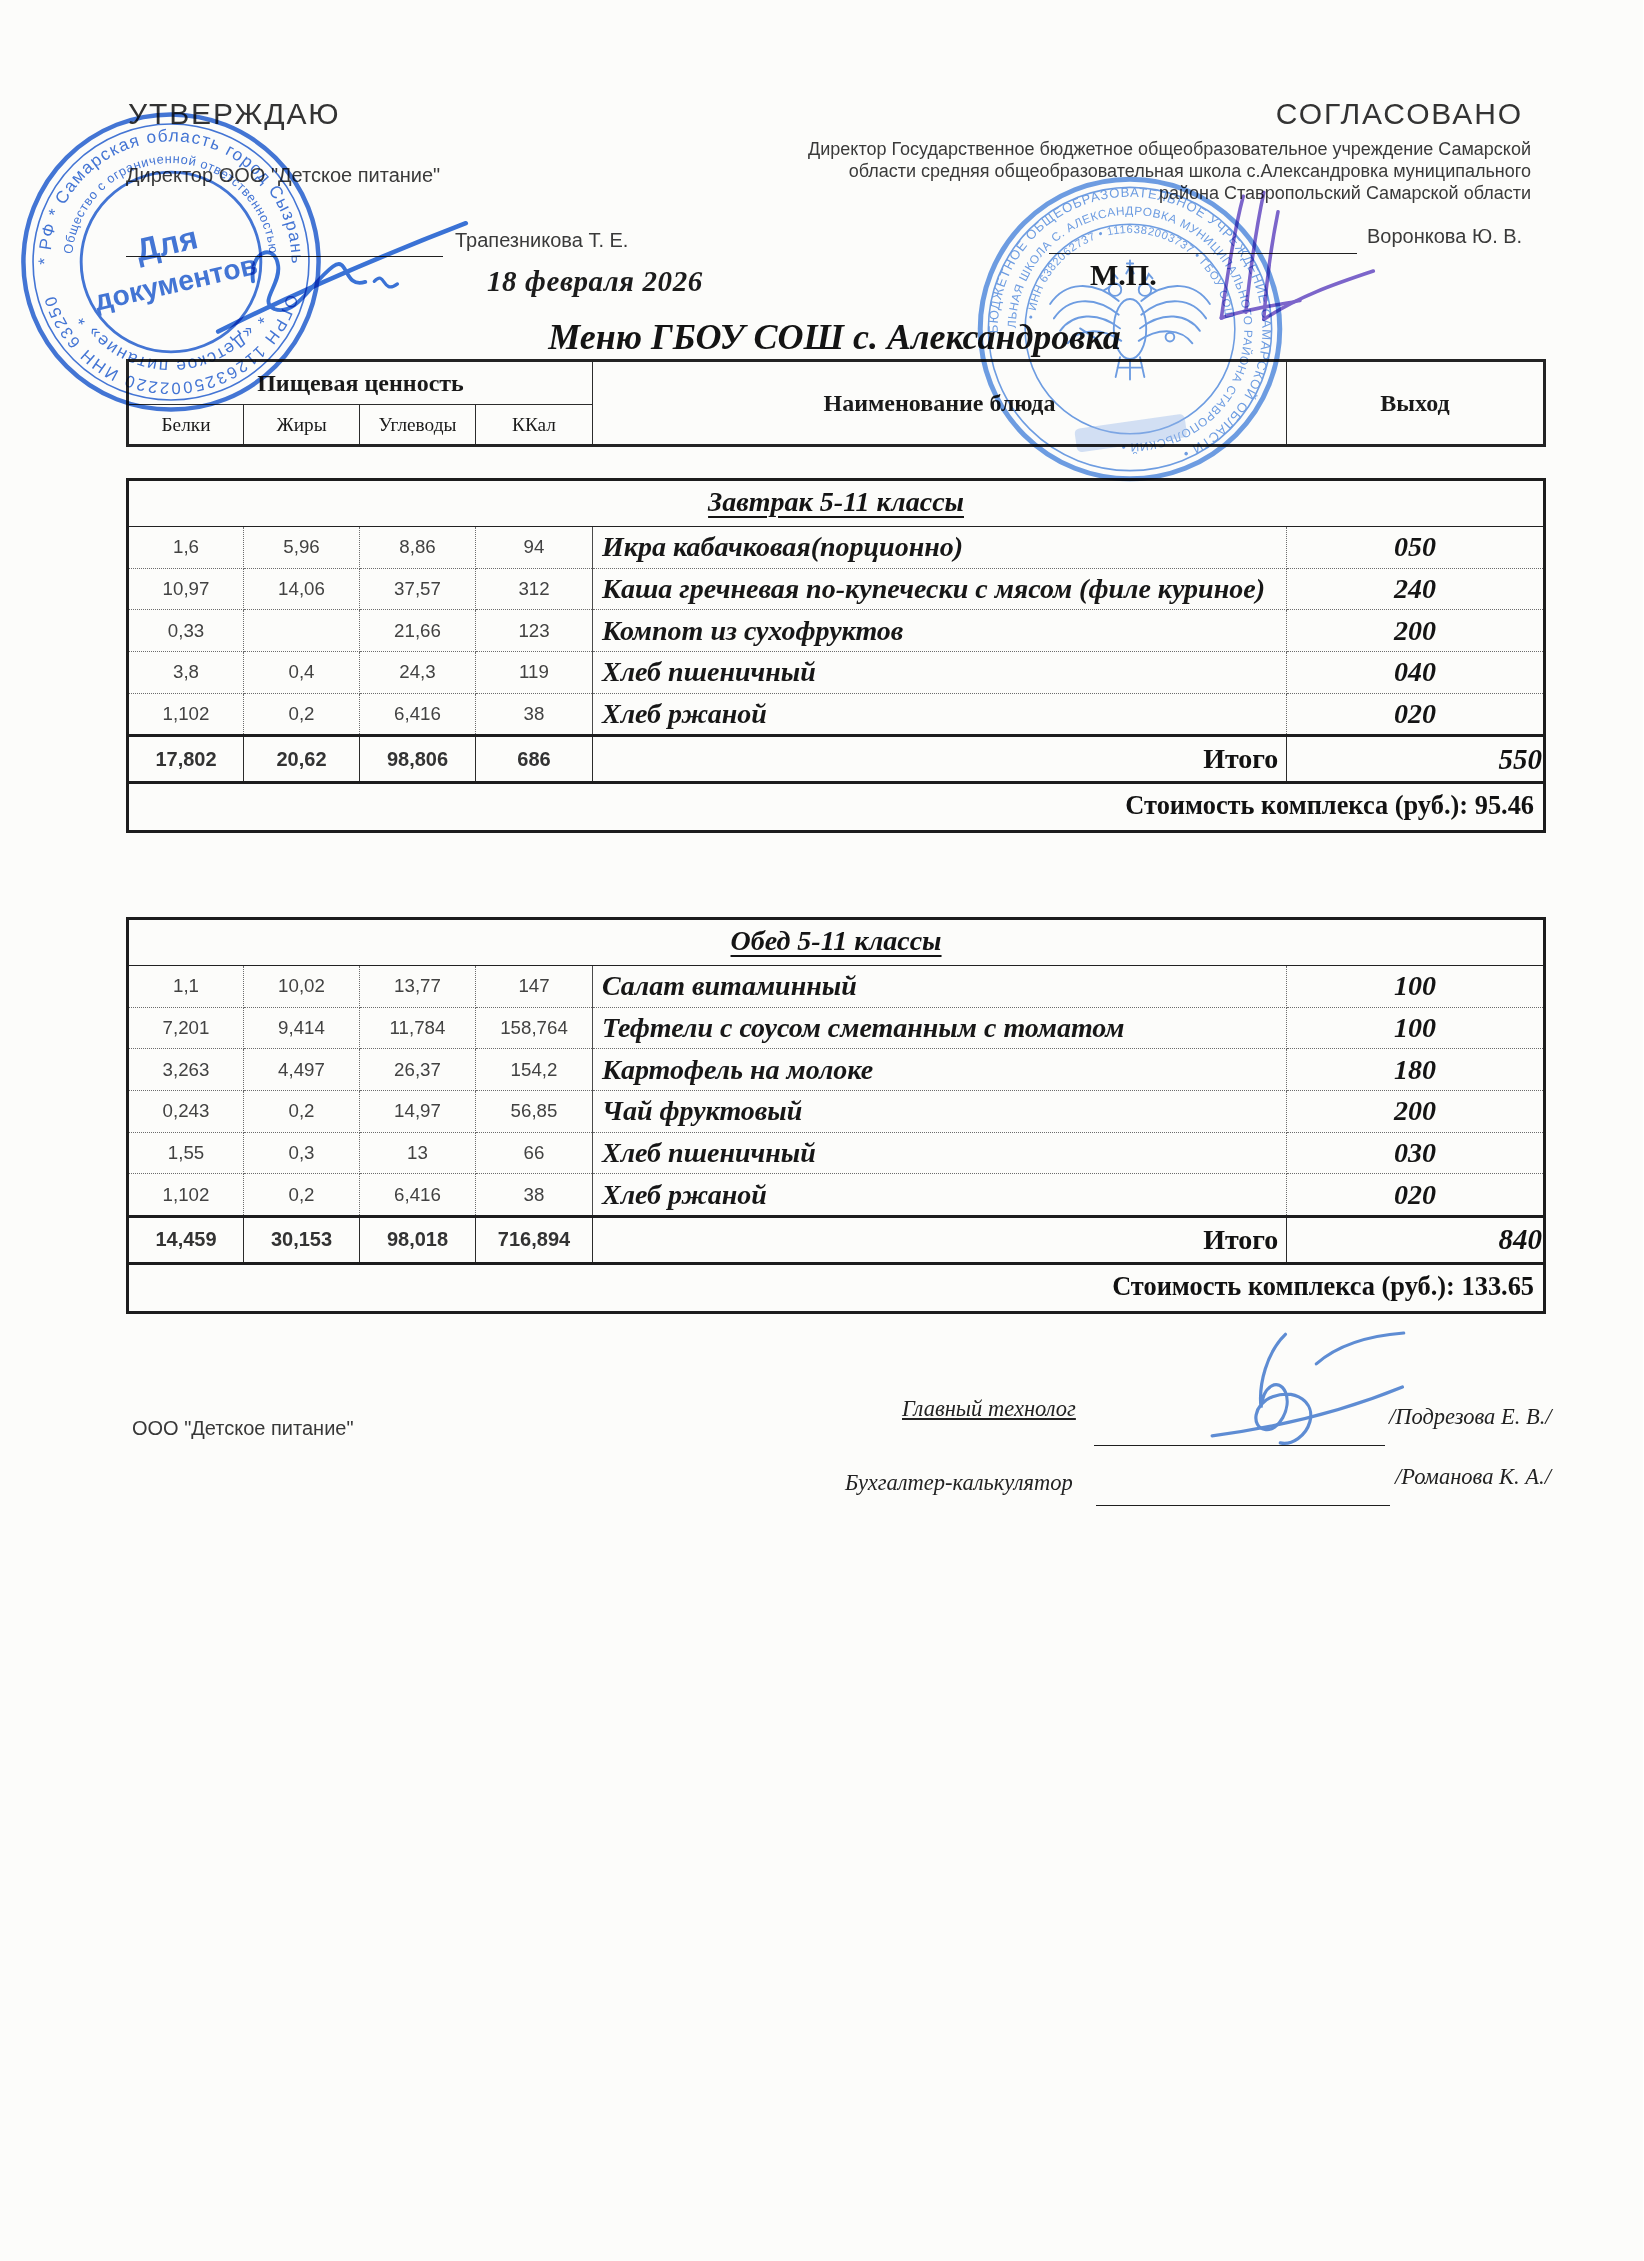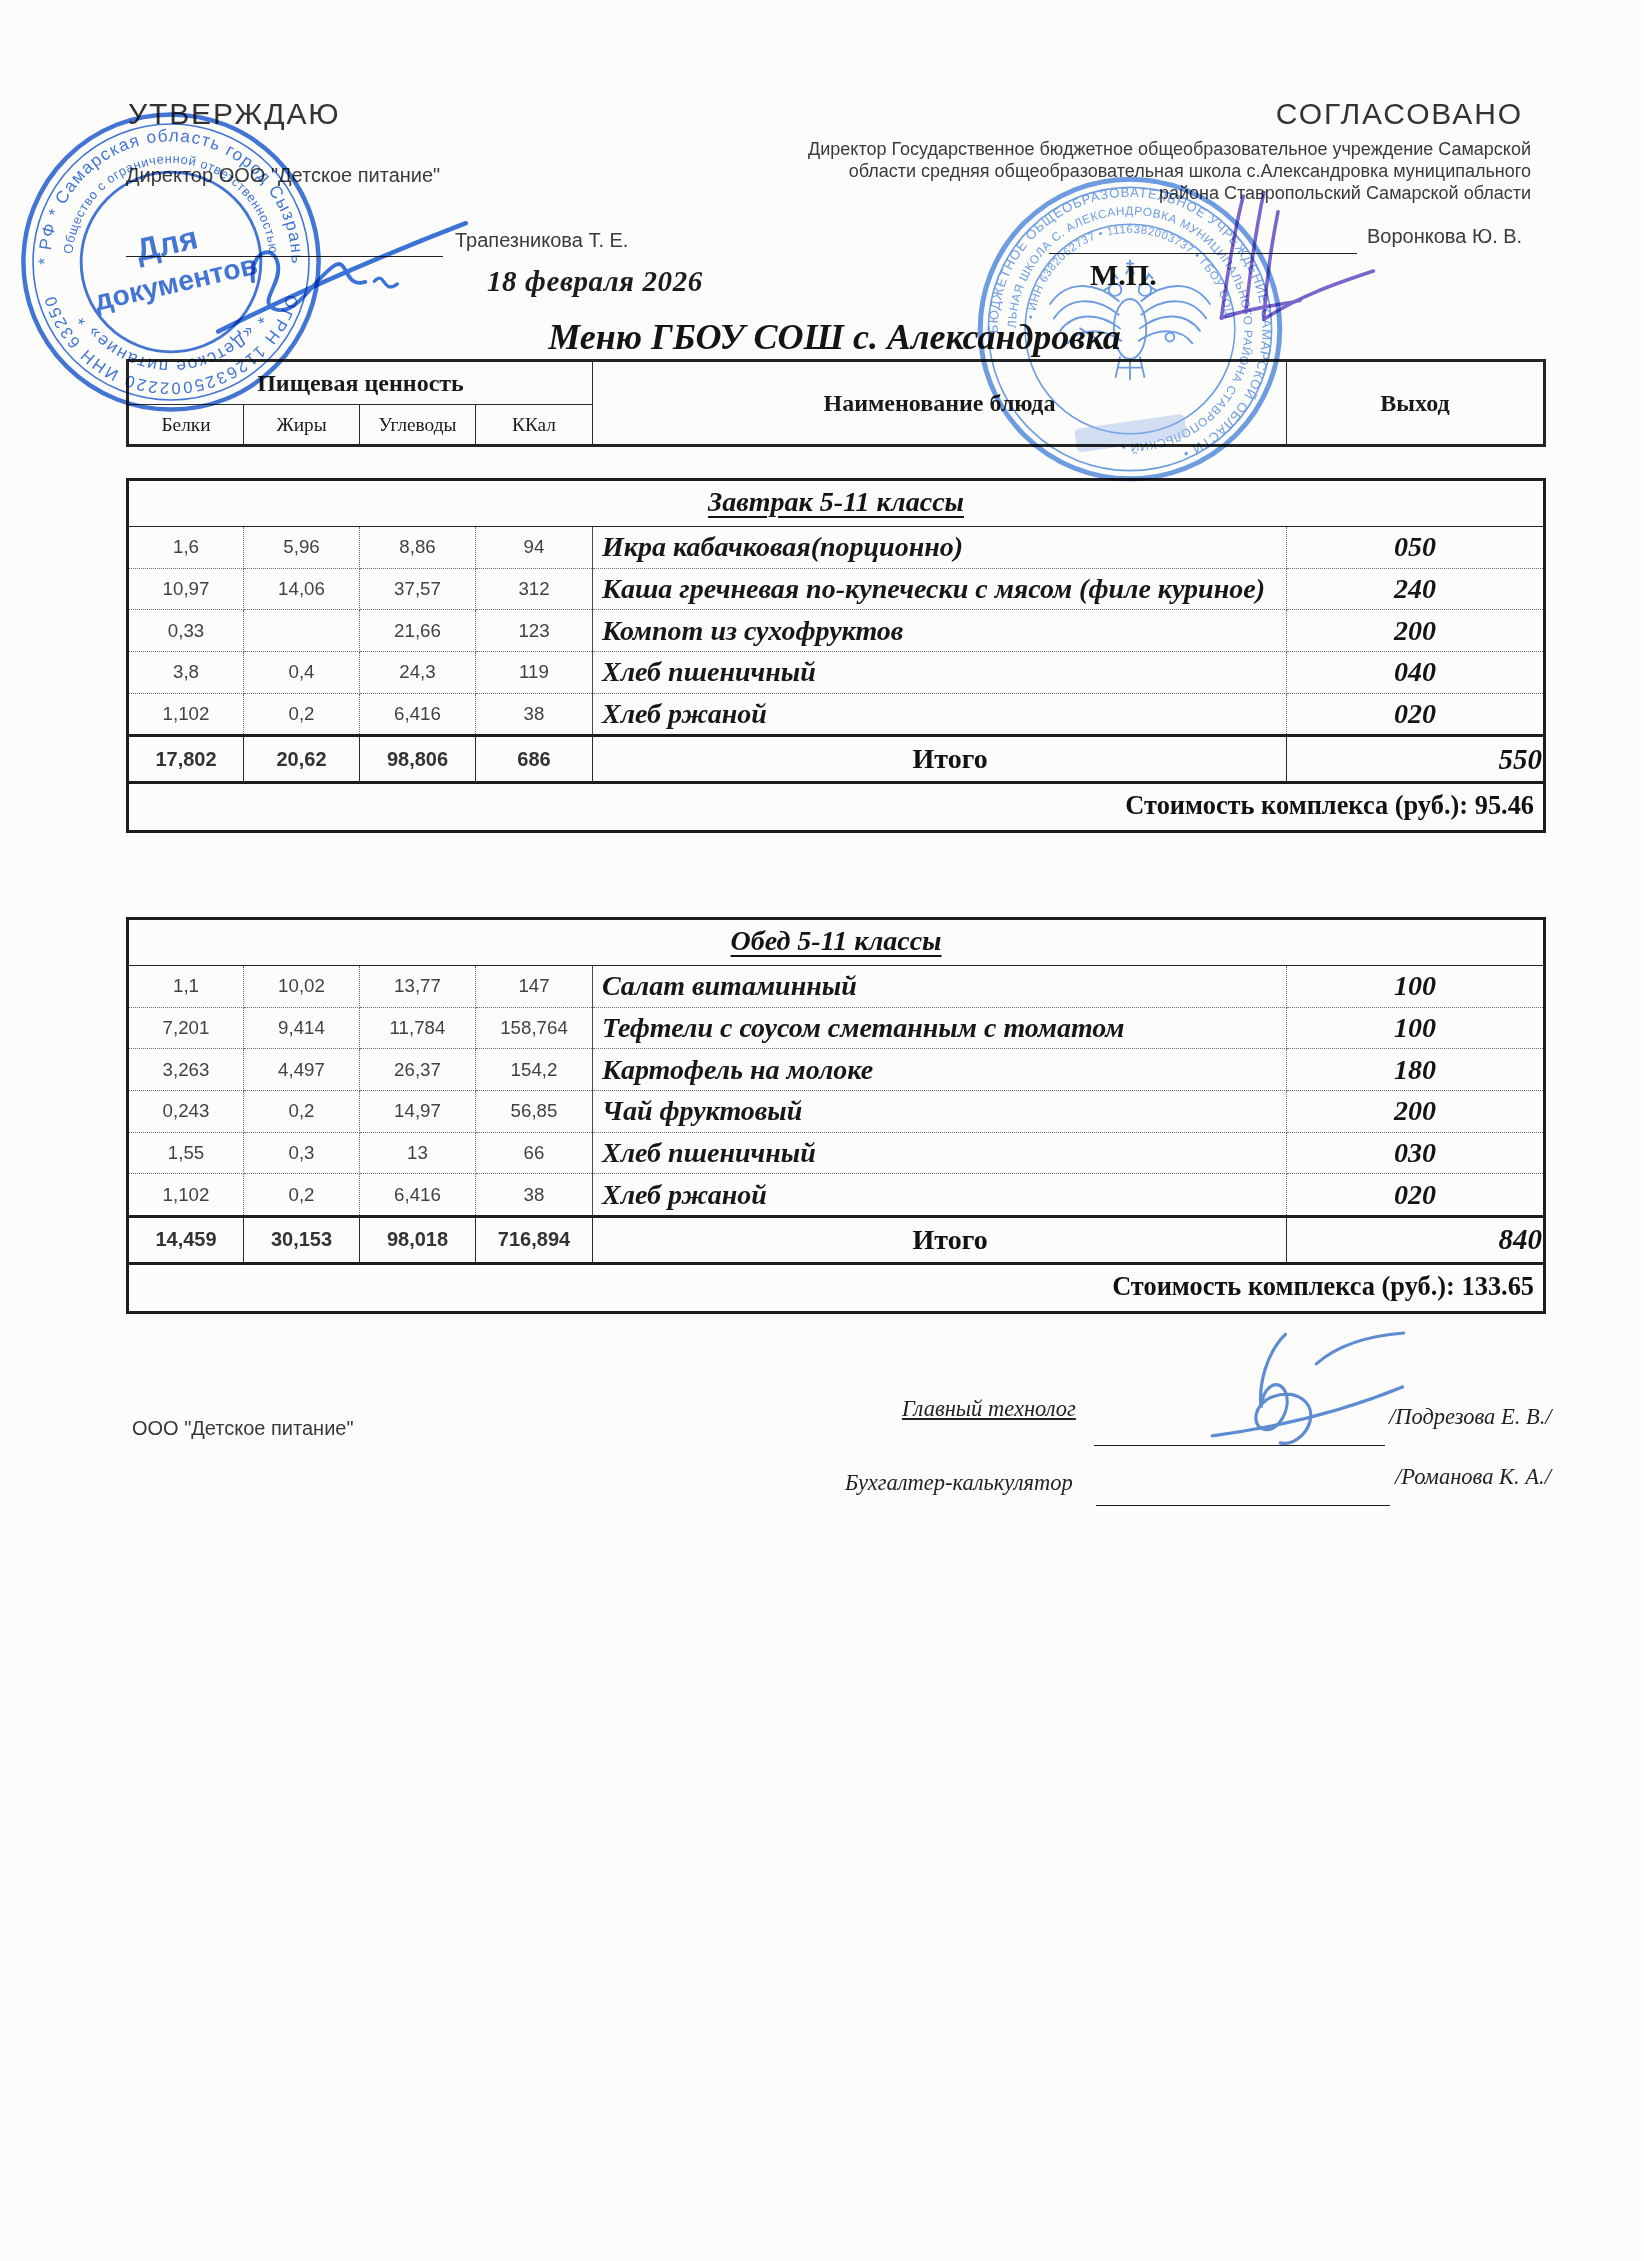--- a/index.html
+++ b/index.html
@@ -43,21 +43,21 @@
   .title-row td { border-bottom:1.9px solid #222; text-align:center; padding:5.2px 0 7.7px 0; }
   .title-row .u { font:italic 700 28px "Liberation Serif", serif; color:#141414;
                   text-decoration:underline; text-decoration-thickness:1.9px; text-underline-offset:4.5px; }
   .data-row td { border:1.3px dotted #6c6c6c; vertical-align:middle; }
   td.num { font-size:18.7px; color:#424242; text-align:center; padding:8.4px 2.6px; }
   td.dish { font:italic 700 28px/1.18 "Liberation Serif", serif; color:#171717;
             text-align:left; padding:3.2px 5.2px 4.5px 9px; border-left:1.9px solid #4a4a4a; }
   td.out { font:italic 700 28px "Liberation Serif", serif; color:#141414; text-align:center; padding:2.6px; }
   .total-row td { border:1.9px solid #2b2b2b; border-top:3.2px solid #1d1d1d; border-bottom:3.2px solid #1d1d1d; }
   .total-row .t-num { font-weight:bold; font-size:20px; color:#333; text-align:center; padding:10.3px 2.6px; }
-  .total-row .t-label { font:700 28px "Liberation Serif", serif; text-align:center;
+  .total-row .t-label { font:700 28px "Liberation Serif", serif; text-align:right;
                         padding-right:7.7px; color:#121212;padding-left:29px; }
   .total-row .t-out { font:italic 700 29px "Liberation Serif", serif; text-align:right; color:#121212; }
   .cost-row td { border:none; text-align:right; font:700 26.4px "Liberation Serif", serif;
                  color:#121212; padding:6.4px 9px 9px 0;margin-top:16px; }
 
   
   .footer-company { left:132px; top:1417px; font-size:20px; color:#383838; }
   .f-label { font:italic 400 22.5px "Liberation Serif", serif; color:#222; }
   .tech-label { left:902px; top:1396px;text-decoration:underline; }
   .tech-line { left:1094px; top:1445px; width:291px; }

